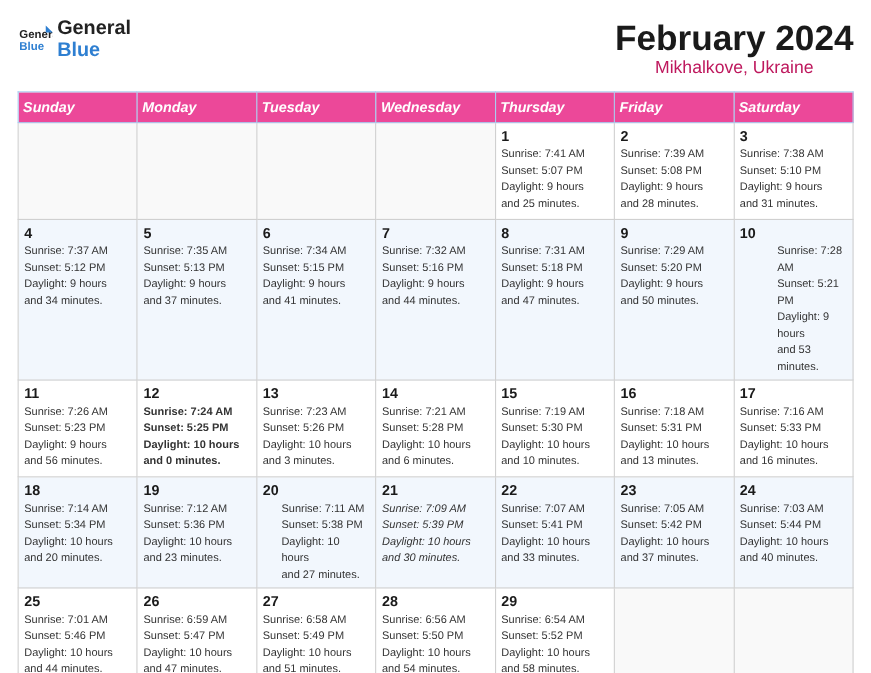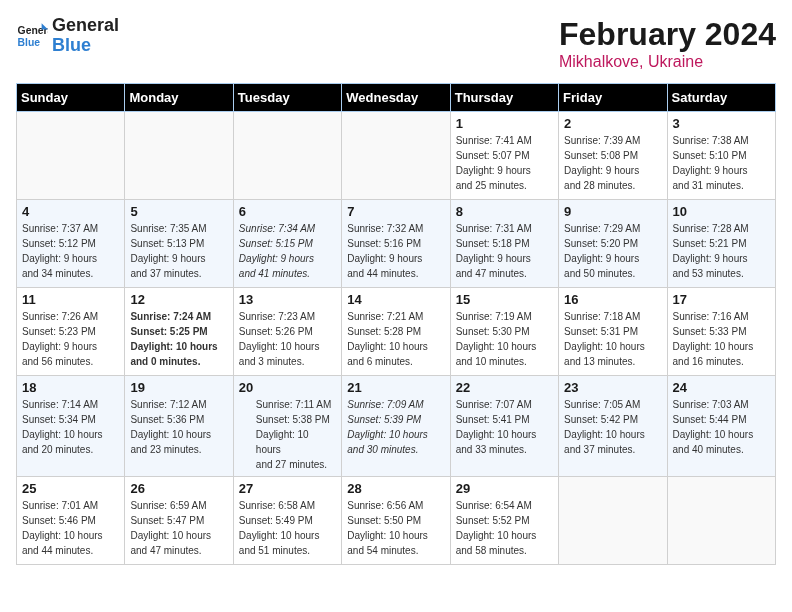--- a/index.html
+++ b/index.html
@@ -19,44 +19,45 @@
     .logo {
       display: flex;
       align-items: center;
     }
     .logo-icon {
       width: 32px;
       height: 32px;
       margin-right: 4px;
     }
     .title-block {
-      text-align: left;
+      text-align: center;
     }
     .month-title {
       font-size: 32px;
       font-weight: bold;
       color: #1a1a1a;
     }
     .subtitle {
       font-size: 16px;
       color: #be185d;
     }
     table {
       width: 100%;
       border-collapse: collapse;
       table-layout: fixed;
     }
     thead tr th {
-      background-color: #000000;
+      background-color: #ec4899;
       color: #fff;
       font-size: 13px;
       font-weight: bold;
       padding: 6px 4px;
       text-align: left;
       border: 1px solid #aacdef;
+      font-style: italic;
     }
     tbody tr td {
       vertical-align: top;
       border: 1px solid #d0d0d0;
       padding: 4px 5px;
       font-size: 10.5px;
       color: #222;
       height: 88px;
       background: #fff;
     }
@@ -153,21 +154,21 @@
         </td>
         <td>
           <span class="day-num">5</span>
           <div class="day-info" style="white-space: pre-line;">Sunrise: 7:35 AM
 Sunset: 5:13 PM
 Daylight: 9 hours
 and 37 minutes.</div>
         </td>
         <td>
           <span class="day-num">6</span>
-          <div class="day-info" style="white-space: pre-line; font-style: italic;">Sunrise: 7:34 AM
+          <div class="day-info" style="white-space: pre-line;">Sunrise: 7:34 AM
 Sunset: 5:15 PM
 Daylight: 9 hours
 and 41 minutes.</div>
         </td>
         <td>
           <span class="day-num">7</span>
           <div class="day-info" style="white-space: pre-line;">Sunrise: 7:32 AM
 Sunset: 5:16 PM
 Daylight: 9 hours
 and 44 minutes.</div>
@@ -181,21 +182,21 @@
         </td>
         <td>
           <span class="day-num">9</span>
           <div class="day-info" style="white-space: pre-line;">Sunrise: 7:29 AM
 Sunset: 5:20 PM
 Daylight: 9 hours
 and 50 minutes.</div>
         </td>
         <td>
           <span class="day-num">10</span>
-          <div class="day-info" style="white-space: pre-line;">Sunrise: 7:28 AM
+          <div class="day-info" style="white-space: pre-line; margin-left: 34px;">Sunrise: 7:28 AM
 Sunset: 5:21 PM
 Daylight: 9 hours
 and 53 minutes.</div>
         </td>
       </tr>
       <tr>
         <td>
           <span class="day-num">11</span>
           <div class="day-info" style="white-space: pre-line;">Sunrise: 7:26 AM
 Sunset: 5:23 PM

